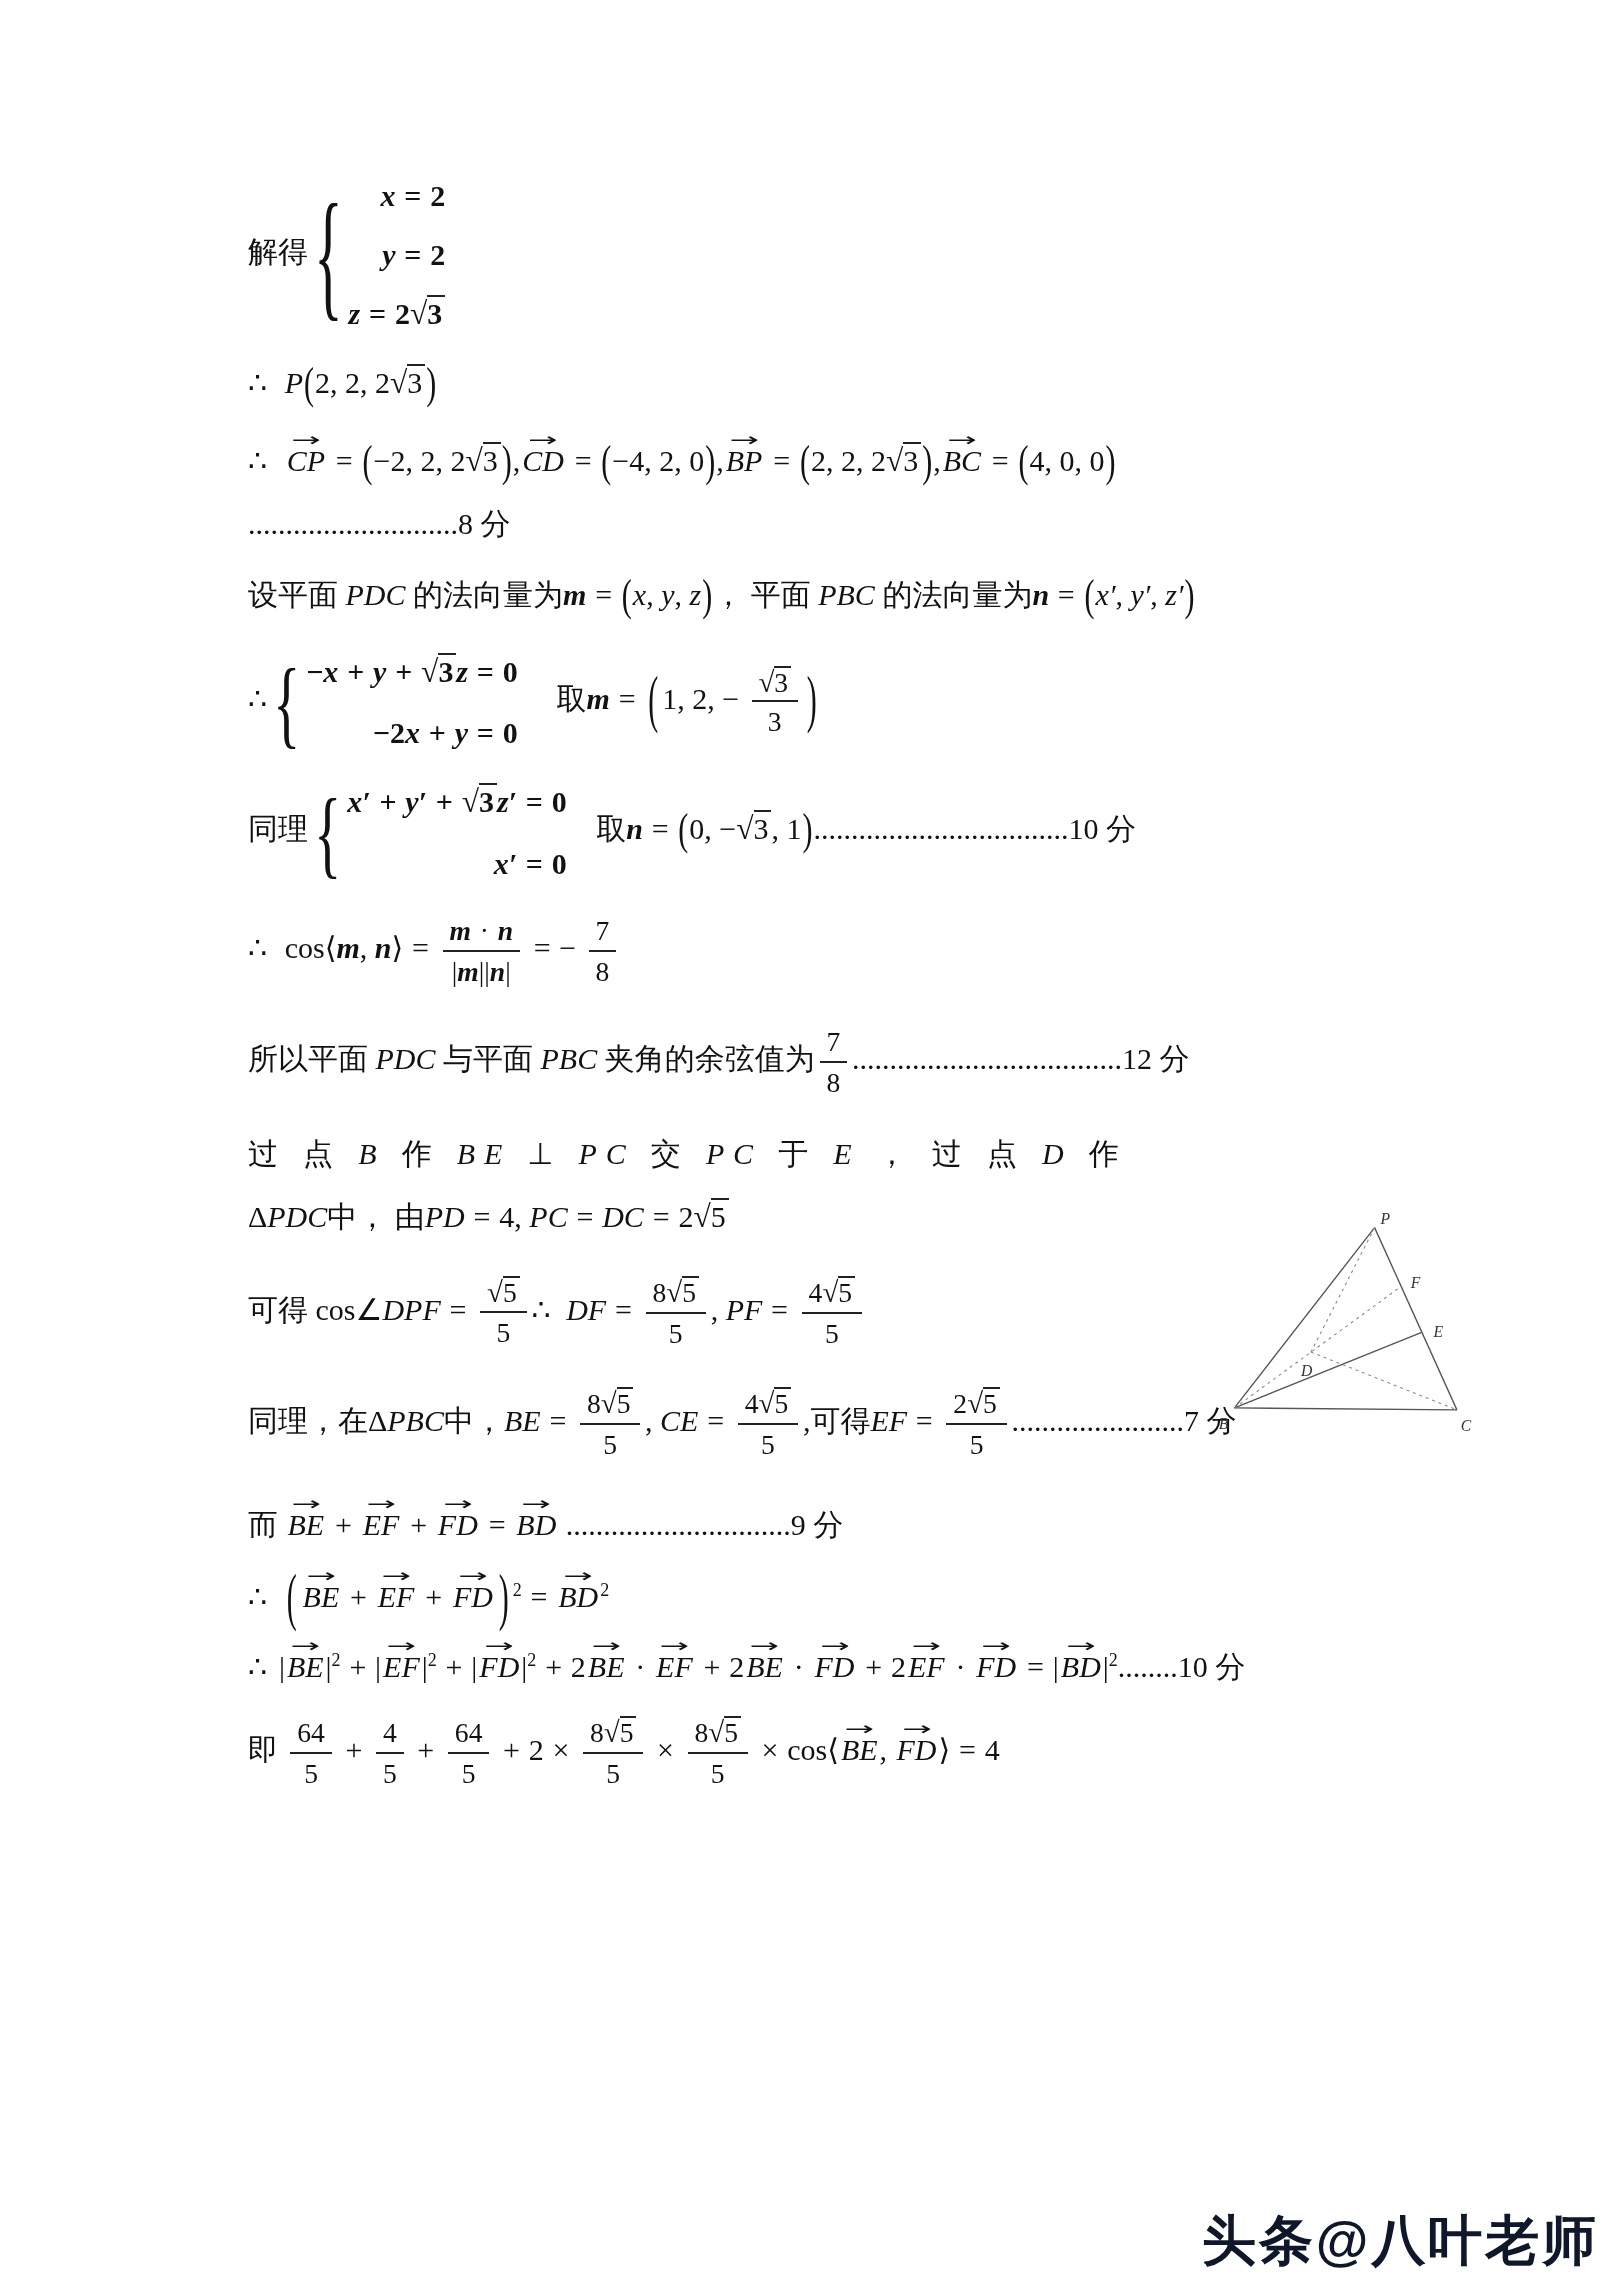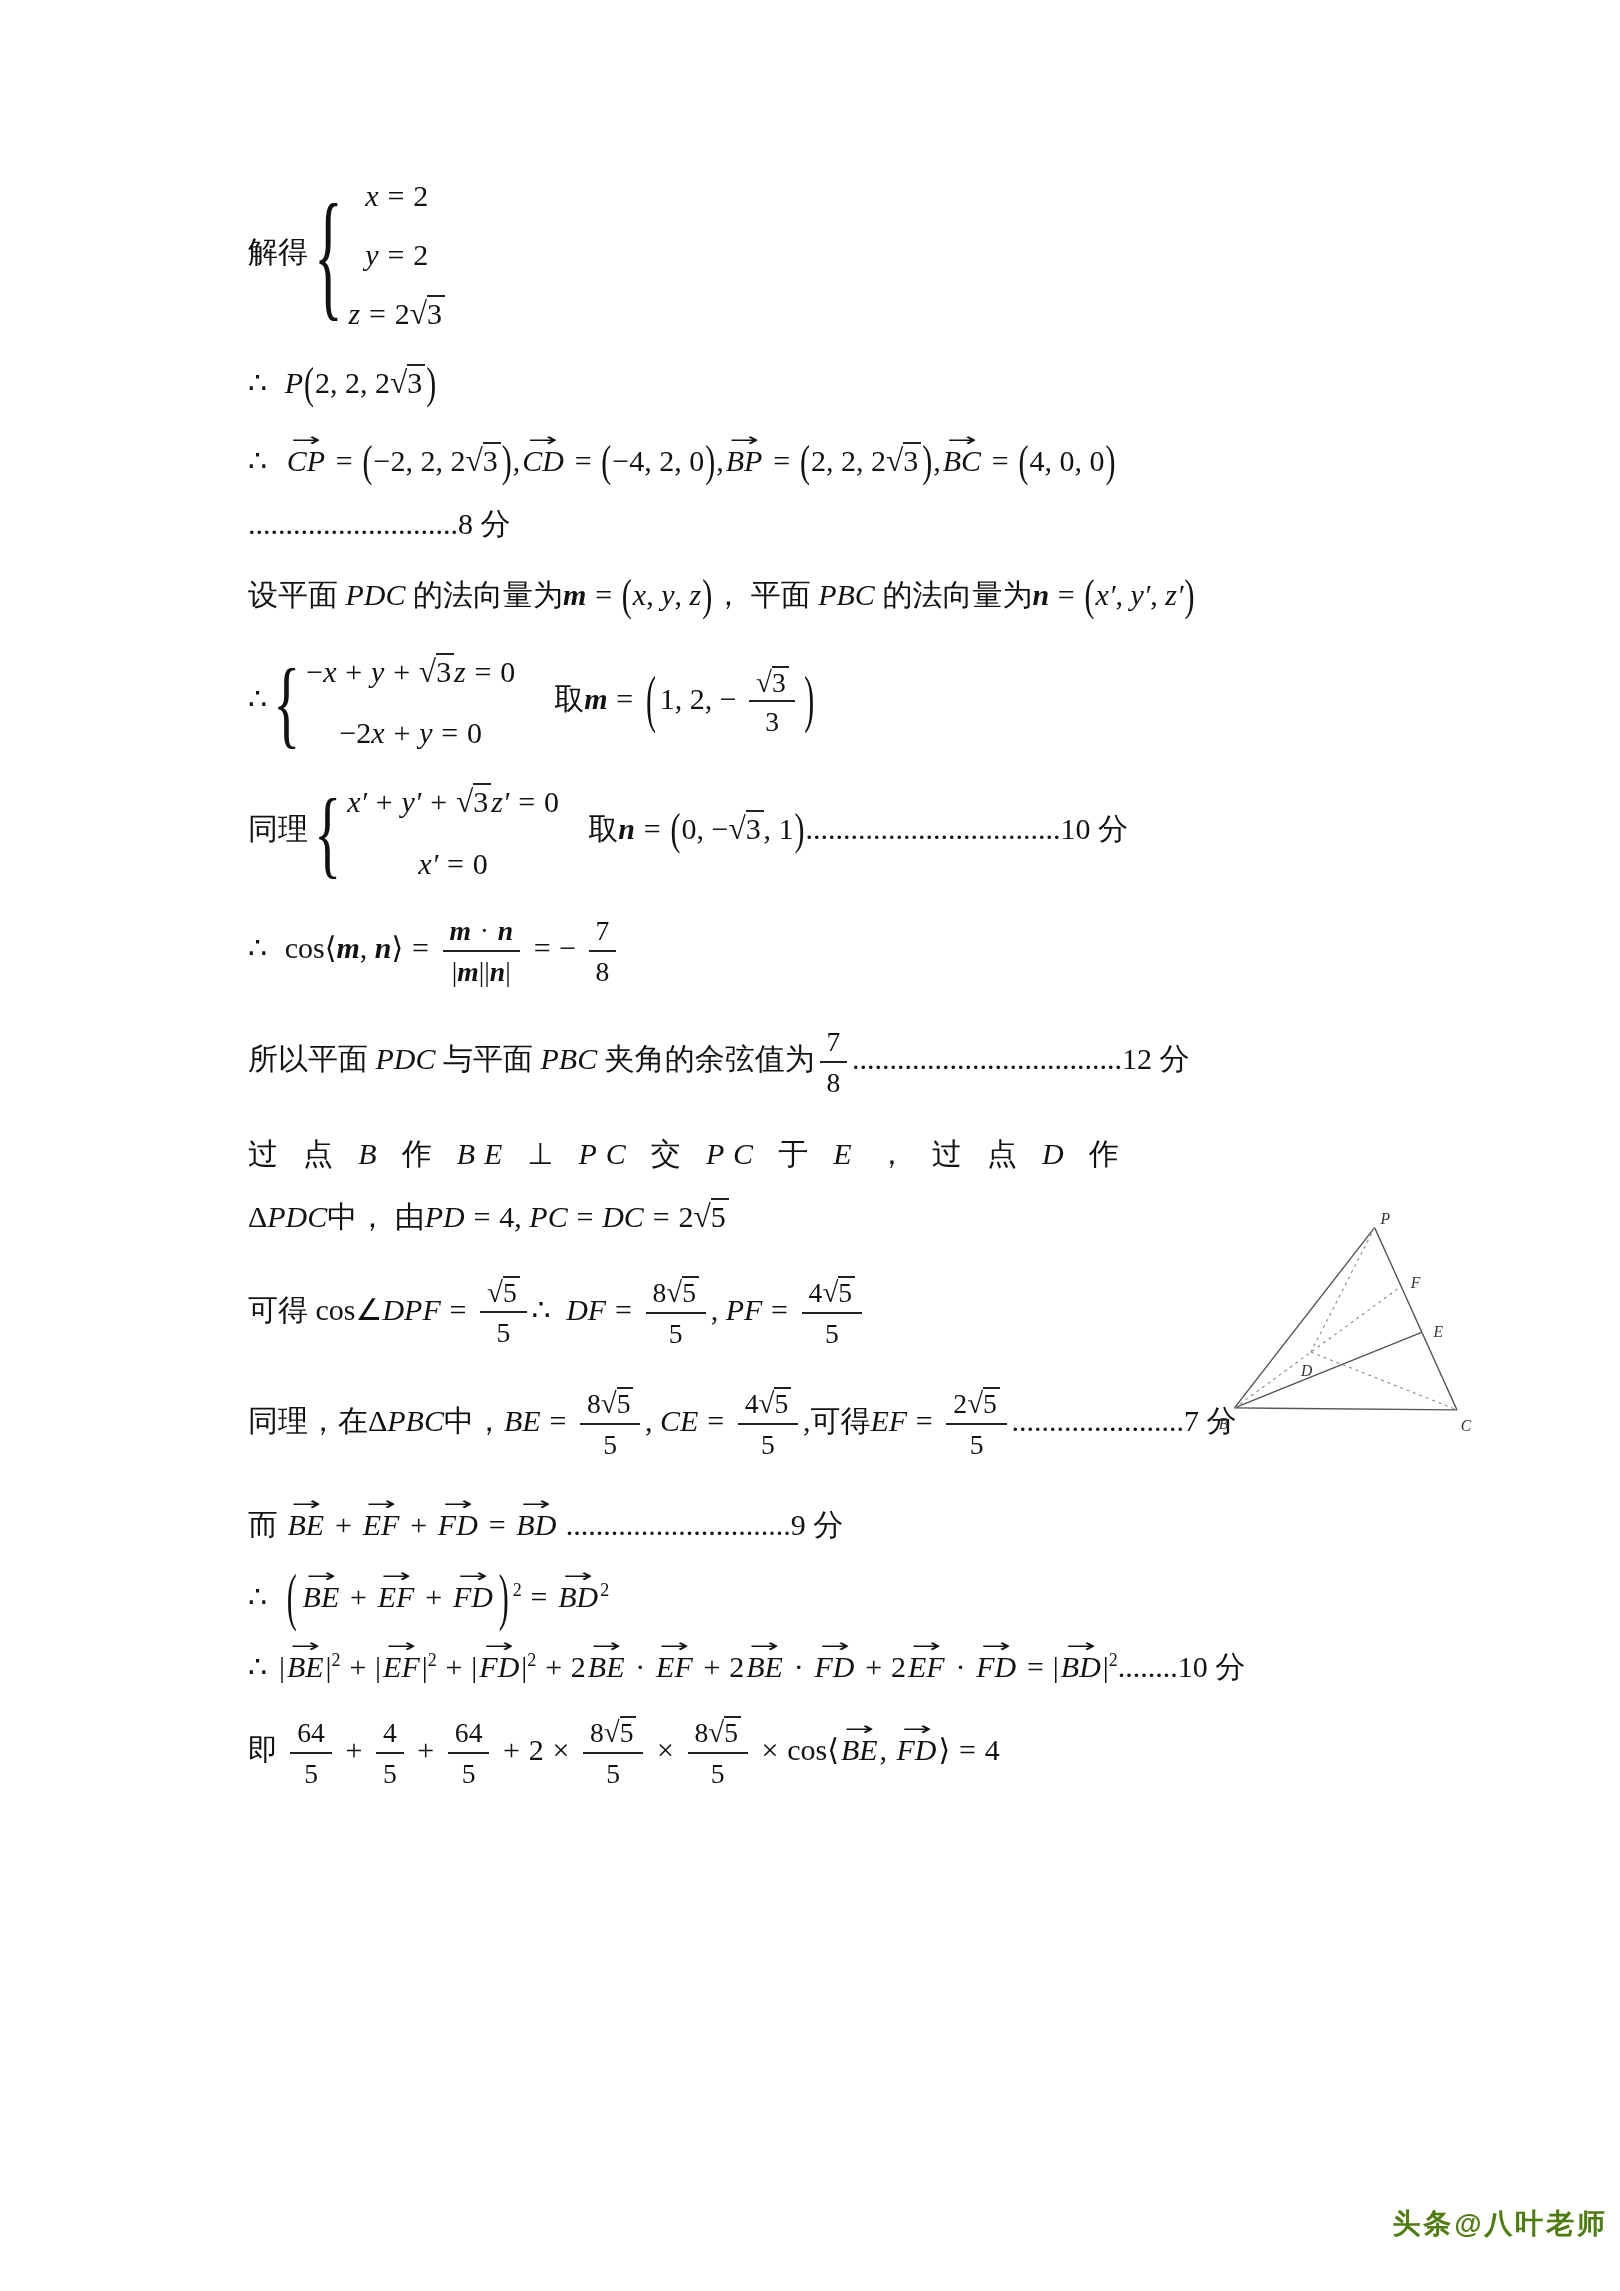--- a/index.html
+++ b/index.html
@@ -43,27 +43,27 @@
     font-size:0.92em;line-height:1.2;margin:0 4.9px;text-align:center;}
   .mfrac .fn{display:flex;align-items:baseline;justify-content:center;border-bottom:2px solid #222;padding:0 6.9px 2.9px;}
   .mfrac .fd{display:block;padding-top:2.9px;}
 
   .mcases{display:inline-flex;align-items:center;vertical-align:middle;margin:0 5.9px;}
   .mcases .brace{display:inline-block;font-size:1.9em;line-height:1;transform:scaleY(1.7);
     transform-origin:center;margin-right:5.9px;font-weight:400;}
   .mcases.rows3 .brace{font-size:2em;transform:scaleY(2.35);}
   .mcases .crows{display:inline-flex;flex-direction:column;gap:18px;}
   .mcases.rows3 .crows{gap:15.7px;}
-  .mcases .crow{display:block;text-align:center;white-space:nowrap;}
+  .mcases .crow{display:block;text-align:right;white-space:nowrap;font-weight:bold;}
 
   .diagram{position:absolute;left:1208px;top:1198px;}
   .footer{
-    position:absolute;top:2205px;right:12px;
+    position:absolute;top:2205px;right:21px;
     font-family:"Liberation Sans","DejaVu Sans",sans-serif;
-    font-weight:700;font-size:28px;color:#4d7c0f;letter-spacing:2.9px;
+    font-weight:700;font-size:54px;color:#0f172a;letter-spacing:2.9px;
     text-shadow:1px 1px 0 #ffffff;
   }
 </style>
 </head>
 <body>
 
 <div class="page">
   <main class="content" id="lines-root">
       <div class="line mb26"><span class="mtxt">解得</span><span class="mcases rows3">
           <span class="brace">{</span>

